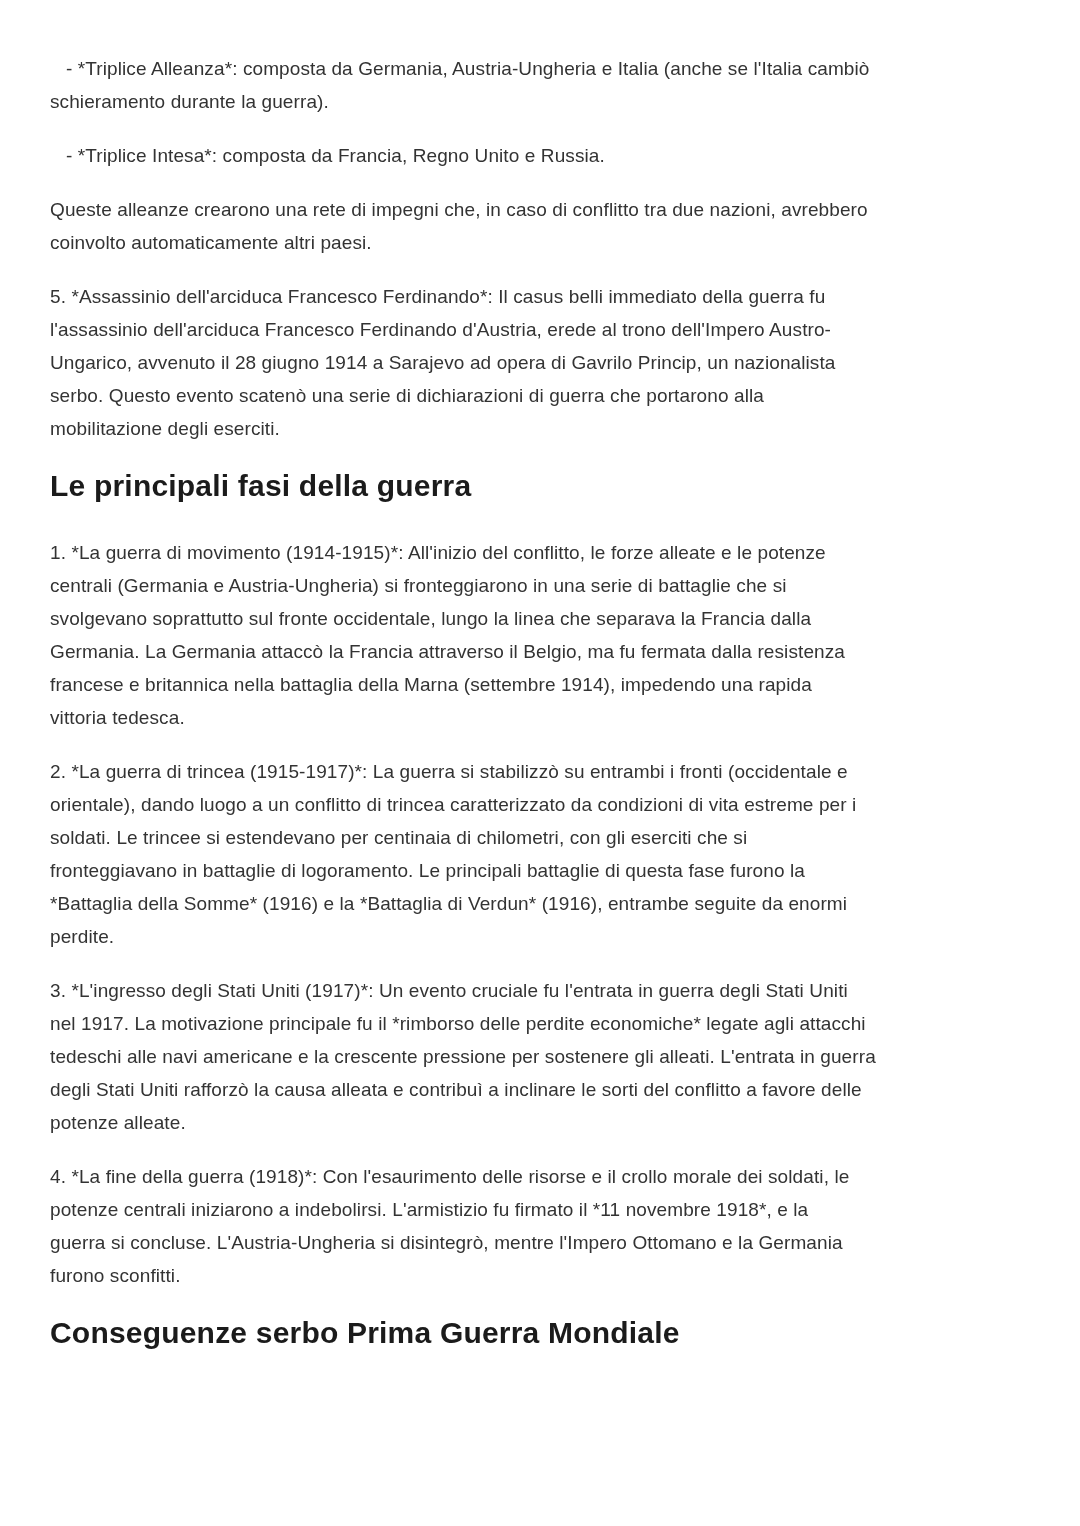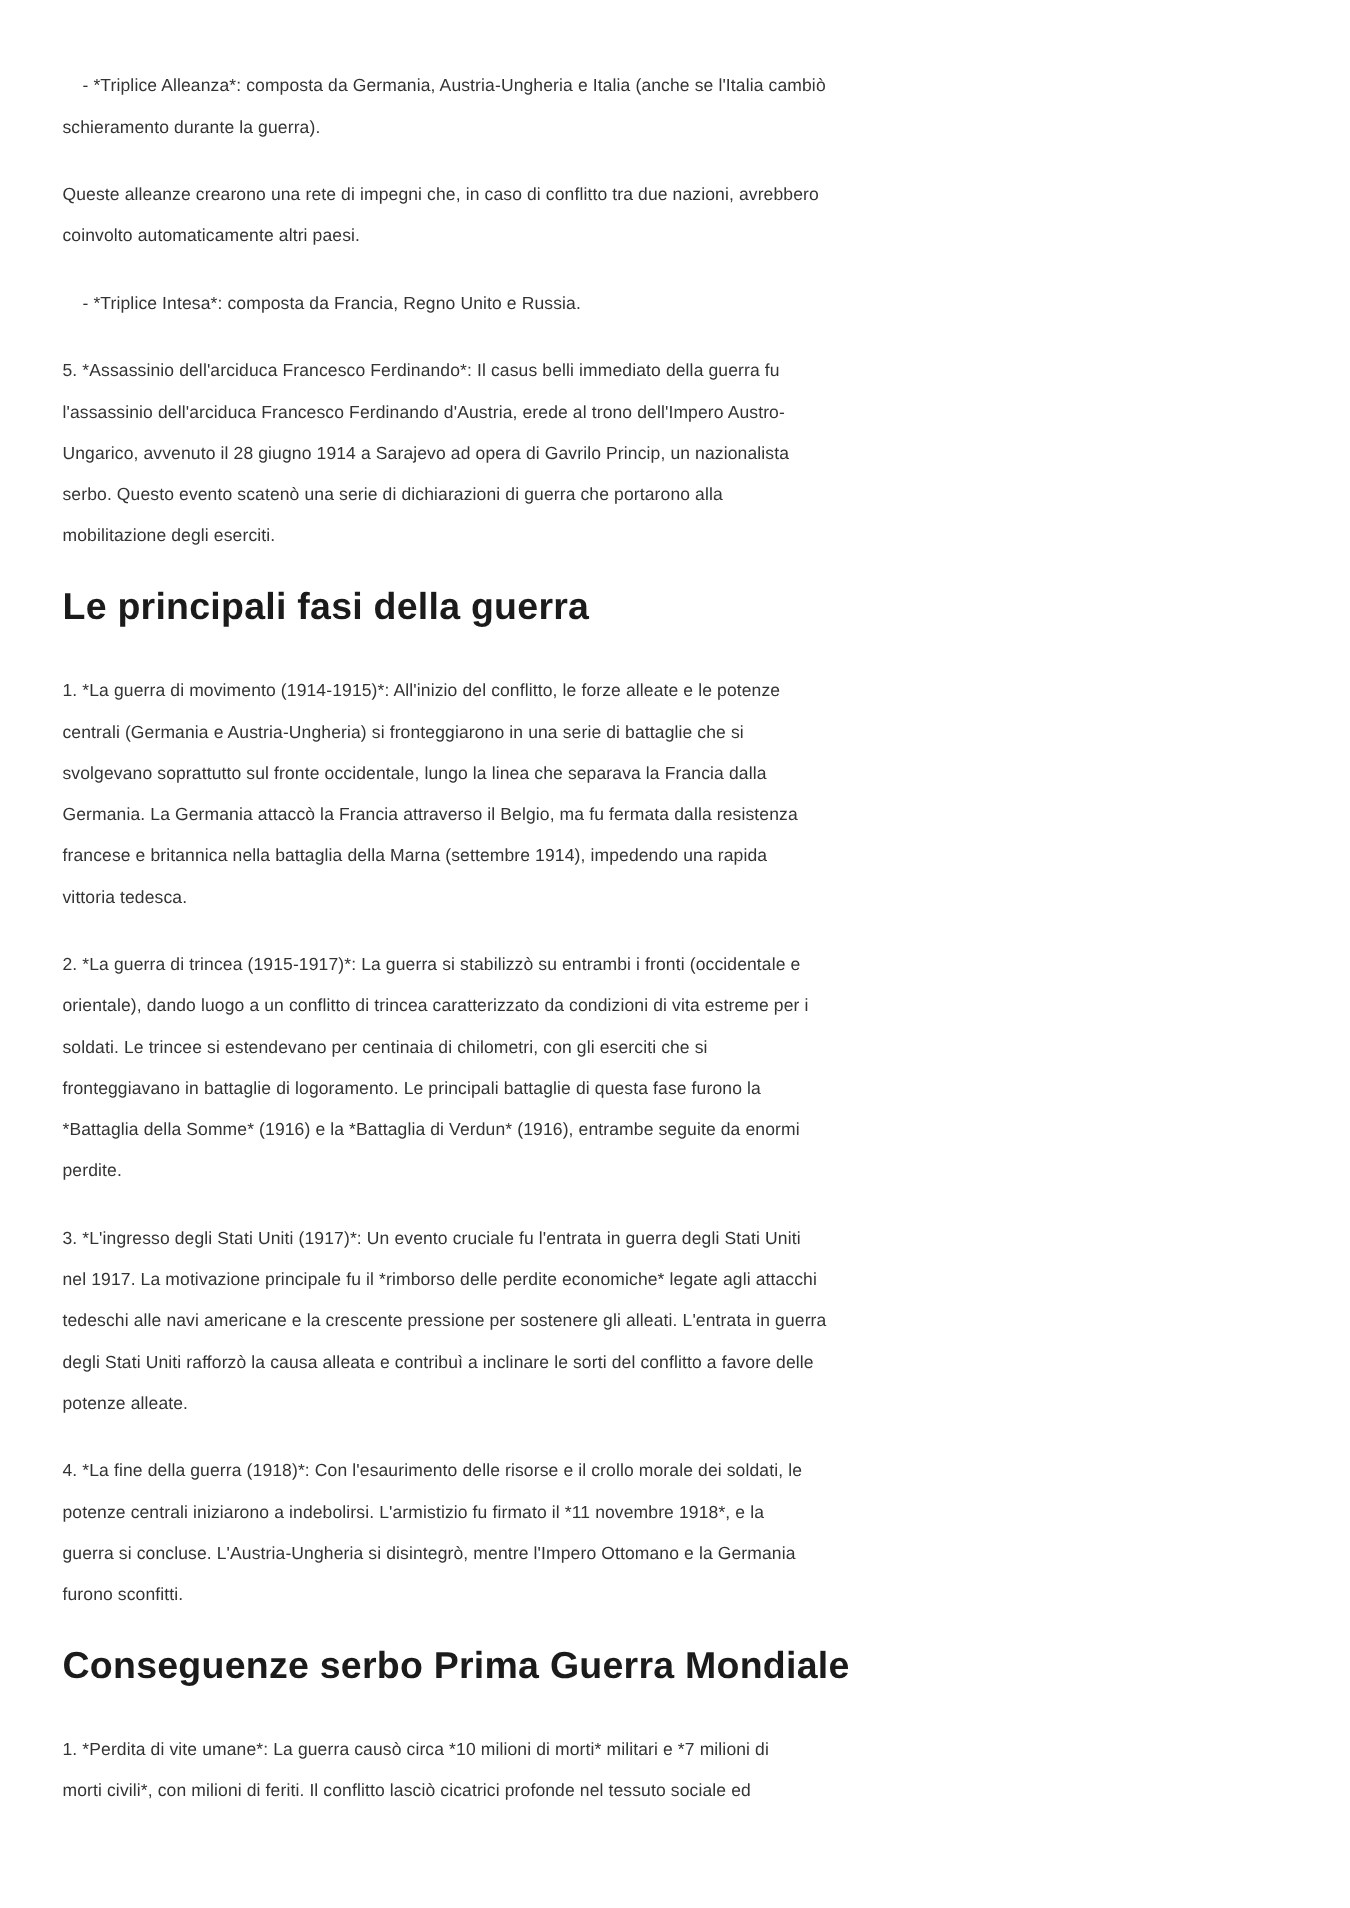--- a/index.html
+++ b/index.html
@@ -16,21 +16,21 @@
   .page {
     box-sizing: border-box;
     width: 1080px;
     min-height: 1526px;
     padding: 52px 50px 40px 50px;
     background: #ffffff;
     overflow: hidden;
   }
   .para {
     margin: 0 0 21px 0;
-    font-size: 14px;
+    font-size: 19px;
     line-height: 33px;
     color: #333333;
     white-space: pre;
     letter-spacing: 0.1px;
   }
   .para.indent-first {
     text-indent: 16px;
   }
   .section-heading {
     margin: 4px 0 30px 0;
@@ -43,24 +43,24 @@
   }
 </style>
 </head>
 <body>
 
 <div class="page">
 
   <p class="para indent-first">- *Triplice Alleanza*: composta da Germania, Austria-Ungheria e Italia (anche se l'Italia cambiò
 schieramento durante la guerra).</p>
 
+  <p class="para indent-first">- *Triplice Intesa*: composta da Francia, Regno Unito e Russia.</p>
+
   <p class="para">Queste alleanze crearono una rete di impegni che, in caso di conflitto tra due nazioni, avrebbero
 coinvolto automaticamente altri paesi.</p>
-
-  <p class="para indent-first">- *Triplice Intesa*: composta da Francia, Regno Unito e Russia.</p>
 
   <p class="para">5. *Assassinio dell'arciduca Francesco Ferdinando*: Il casus belli immediato della guerra fu
 l'assassinio dell'arciduca Francesco Ferdinando d'Austria, erede al trono dell'Impero Austro-
 Ungarico, avvenuto il 28 giugno 1914 a Sarajevo ad opera di Gavrilo Princip, un nazionalista
 serbo. Questo evento scatenò una serie di dichiarazioni di guerra che portarono alla
 mobilitazione degli eserciti.</p>
 
   <h2 class="section-heading">Le principali fasi della guerra</h2>
 
   <p class="para">1. *La guerra di movimento (1914-1915)*: All'inizio del conflitto, le forze alleate e le potenze
@@ -83,16 +83,14 @@
 degli Stati Uniti rafforzò la causa alleata e contribuì a inclinare le sorti del conflitto a favore delle
 potenze alleate.</p>
 
   <p class="para">4. *La fine della guerra (1918)*: Con l'esaurimento delle risorse e il crollo morale dei soldati, le
 potenze centrali iniziarono a indebolirsi. L'armistizio fu firmato il *11 novembre 1918*, e la
 guerra si concluse. L'Austria-Ungheria si disintegrò, mentre l'Impero Ottomano e la Germania
 furono sconfitti.</p>
 
   <h2 class="section-heading">Conseguenze serbo Prima Guerra Mondiale</h2>
 
-  <p class="para">1. *Perdita di vite umane*: La guerra causò circa *10 milioni di morti* militari e *7 milioni di
-morti civili*, con milioni di feriti. Il conflitto lasciò cicatrici profonde nel tessuto sociale ed</p>
 
 </div>
 
 </body></html>

